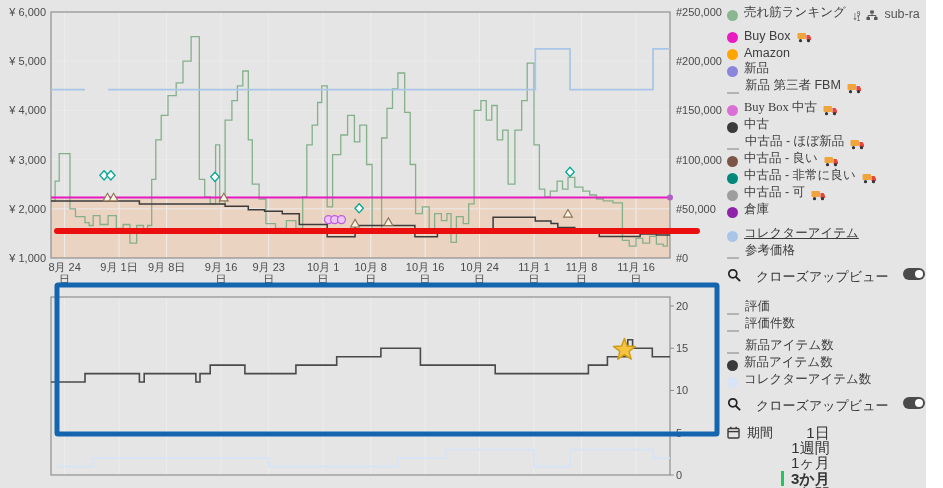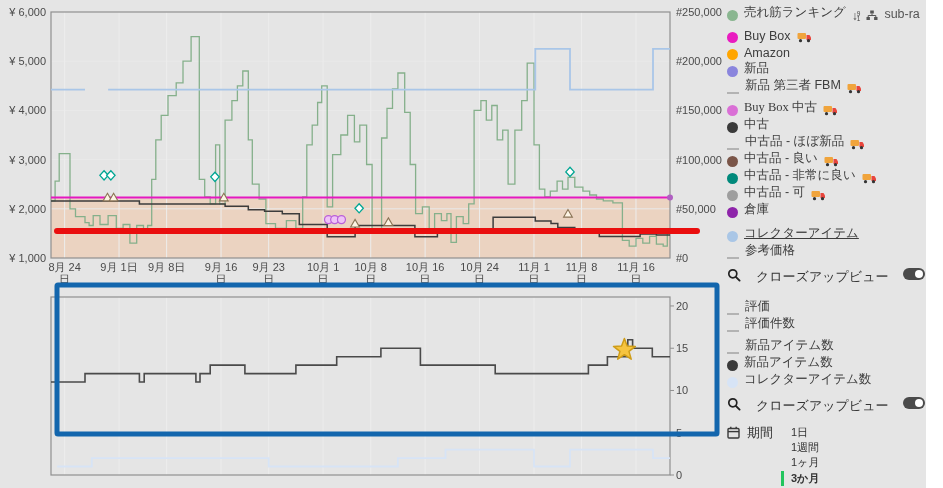--- a/index.html
+++ b/index.html
@@ -16,21 +16,21 @@
   .subra{color:#555;}
   .sorticon{display:inline-flex;align-items:center;color:#444;font-size:12px;line-height:10px;}
   .sortdigits{display:inline-flex;flex-direction:column;font-size:6.5px;font-style:normal;line-height:5px;margin-left:-1px;}
   .ctrl{display:flex;align-items:flex-start;gap:15px;height:20px;margin-top:9px;color:#333;font-size:13px;}
   .toggle{position:relative;width:22px;height:12px;border-radius:7px;background:#4a4a4a;flex:0 0 22px;}
   .toggle .knob{position:absolute;right:2px;top:2px;width:8px;height:8px;border-radius:50%;background:#fff;}
   .counts{margin-top:10px;}
   .period{display:flex;gap:8px;margin-top:8px;align-items:flex-start;}
   .period-label{display:flex;gap:7px;align-items:center;color:#333;font-size:13px;height:15px;}
   .popts{display:flex;flex-direction:column;}
-  .popt{height:15.2px;line-height:15.2px;color:#333;font-size:11px;padding-left:7px;border-left:3px solid transparent;}
+  .popt{height:15.2px;line-height:15.2px;color:#333;font-size:15px;padding-left:7px;border-left:3px solid transparent;text-align:right;}
   .popt.sel{font-weight:bold;border-left:3px solid #22c55e;}
   .icon-svg{flex:0 0 auto;display:inline-flex;}
 </style>
 </head>
 <body>
 
 <div class="screen">
   <div id="chart-area">
       <svg id="chart-svg" width="943" height="488">
         <rect x="51" y="198.46800000000002" width="619" height="59.53199999999998" fill="rgba(250,164,96,0.27)"></rect>

